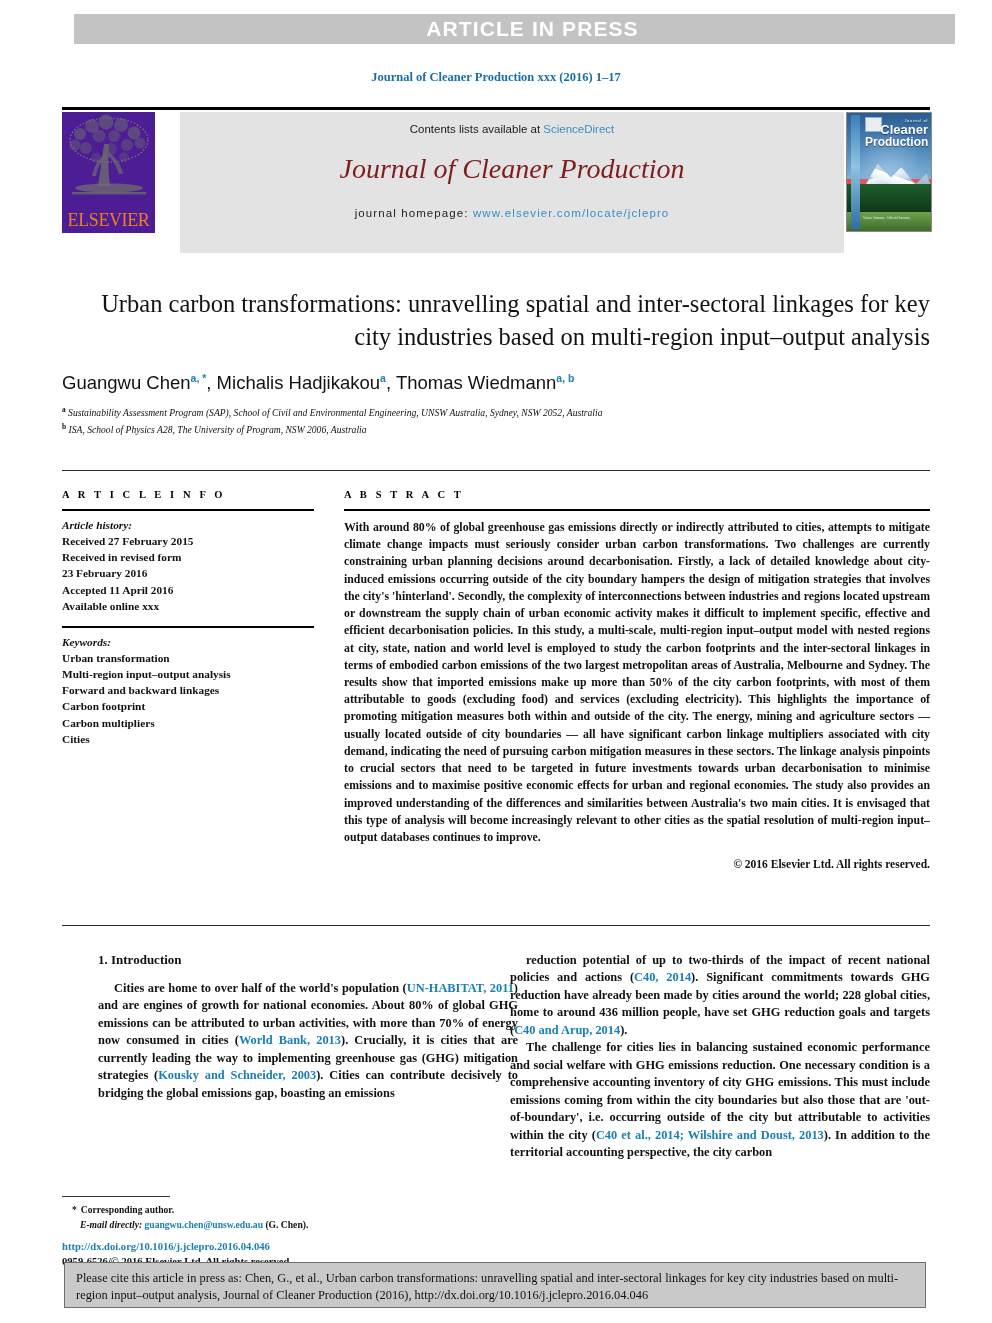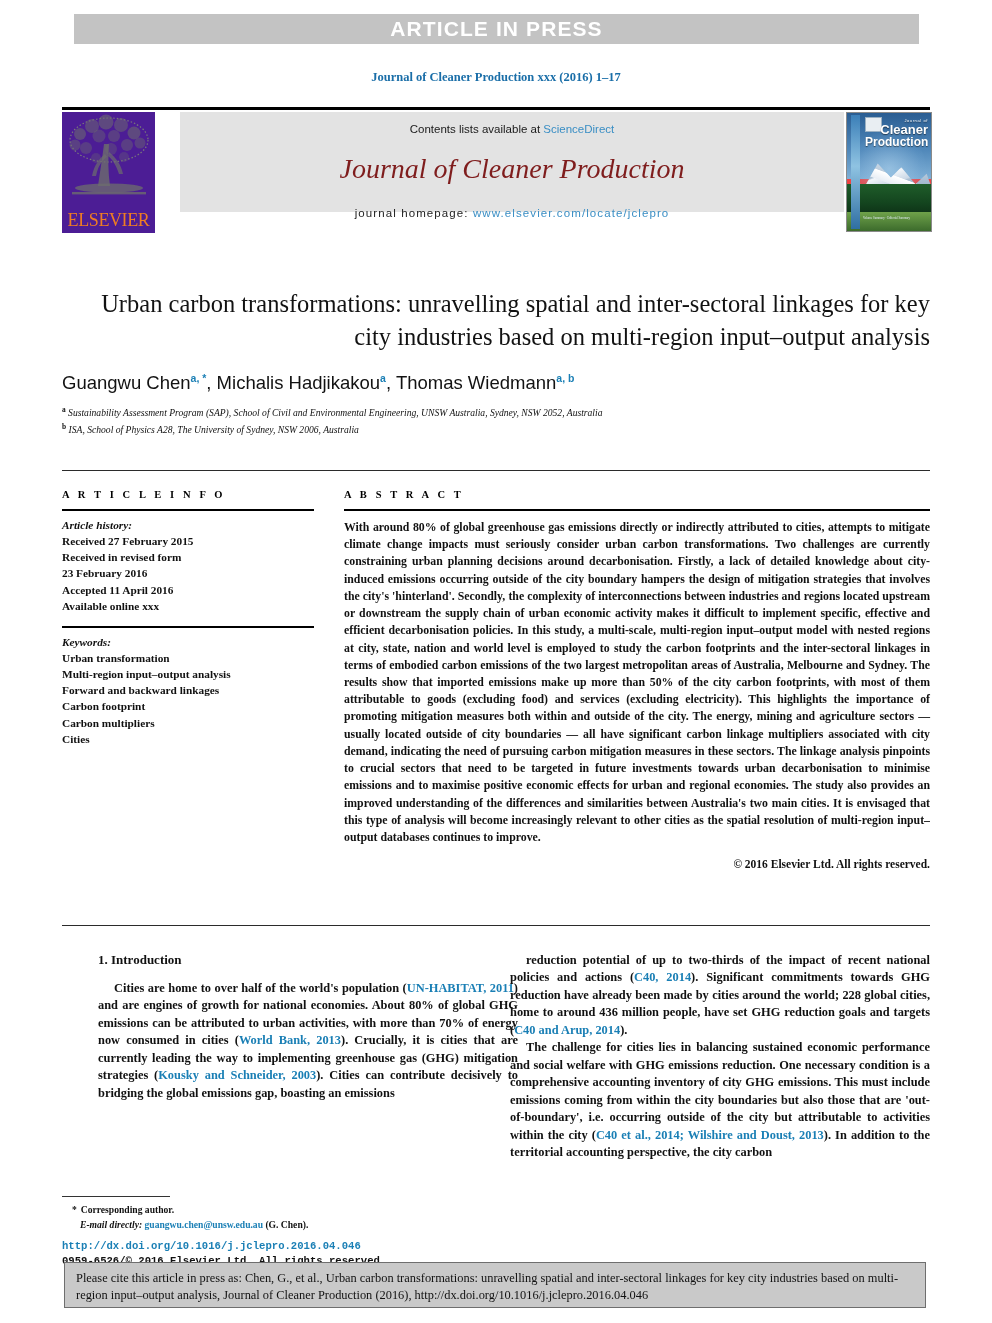--- a/index.html
+++ b/index.html
@@ -21,20 +21,21 @@
   .aip-banner {
     position: absolute;
     left: 74px;
     top: 14px;
     width: 845px;
     height: 30px;
     background: #c3c3c3;
     display: flex;
     align-items: center;
     justify-content: center;
+    padding-left: 36px;
   }
   .aip-banner span {
     font-family: "Liberation Sans", sans-serif;
     font-weight: bold;
     font-size: 21px;
     letter-spacing: 1.1px;
     color: #ffffff;
   }
 
   
@@ -91,21 +92,21 @@
     font-family: "Liberation Serif", serif;
     font-size: 18px;
     letter-spacing: -0.4px;
     color: #ef7d22;
   }
   .masthead-center {
     position: absolute;
     left: 118px;
     top: 5px;
     width: 664px;
-    height: 100px;
+    height: 141px;
     background: #e3e3e3;
     text-align: center;
   }
   .contents-line {
     margin-top: 11px;
     font-family: "Liberation Sans", sans-serif;
     font-size: 11.5px;
     color: #1a1a1a;
   }
   .contents-line .sd {
@@ -381,21 +382,21 @@
     font-weight: bold;
   }
   .fn-line .star { margin-right: 4px; }
   .fn-line em { font-style: italic; }
 
   .doi-block {
     position: absolute;
     left: 62px;
     top: 1239px;
     width: 500px;
-    font-family: Liberation Mono, monospace;
+    font-family: Liberation Serif, serif;
     font-size: 10.6px;
     line-height: 1.45;
     font-weight: bold;
   }
   .doi-block .doi { color: #1a7fb5; display: block; }
   .doi-block .issn { color: #111; display: block; }
 
   
   .cite-box {
     position: absolute;
@@ -484,21 +485,21 @@
 
 <div class="title-block">
   <h1 class="paper-title">Urban carbon transformations: unravelling spatial and inter-sectoral linkages for key city industries based on multi-region input–output analysis</h1>
 
   <div class="authors">
     <span><span>Guangwu Chen</span><sup>a, *</sup></span><span>, </span><span><span>Michalis Hadjikakou</span><sup>a</sup></span><span>, </span><span><span>Thomas Wiedmann</span><sup>a, b</sup></span>
   </div>
 
   <div class="affil">
     <div><sup>a</sup> <span>Sustainability Assessment Program (SAP), School of Civil and Environmental Engineering, UNSW Australia, Sydney, NSW 2052, Australia</span></div>
-    <div><sup>b</sup> <span>ISA, School of Physics A28, The University of Sydney, NSW 2006, Australia</span></div>
+    <div><sup>b</sup> <span>ISA, School of Physics A28, The University of Program, NSW 2006, Australia</span></div>
   </div>
 </div>
 
 <div class="rule-thin" style="top:470px"></div>
 
 <div class="info-col">
   <div class="sec-head">A R T I C L E  I N F O</div>
   <div class="hr-heavy"></div>
   <div class="info-group">
     <span class="lbl">Article history:</span>

